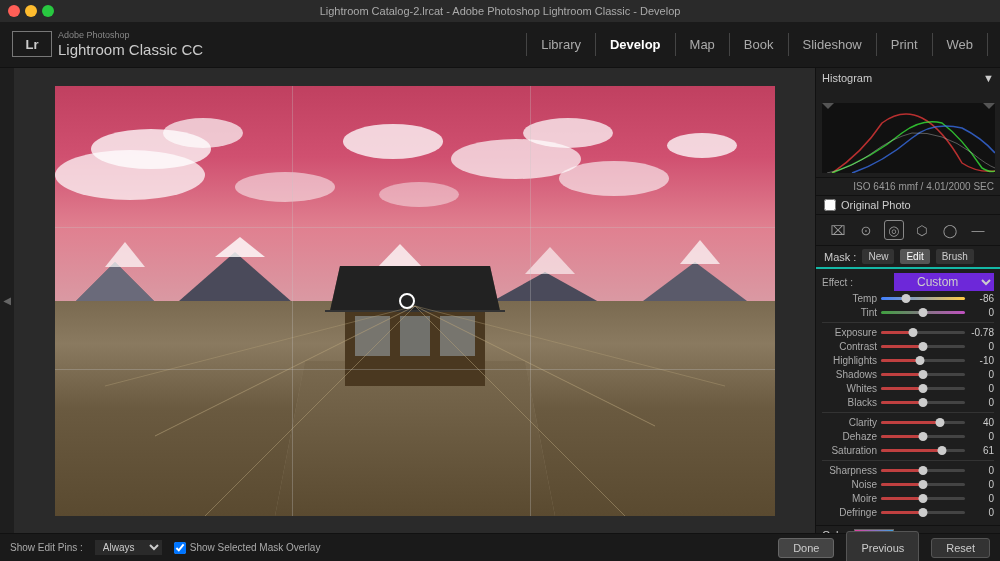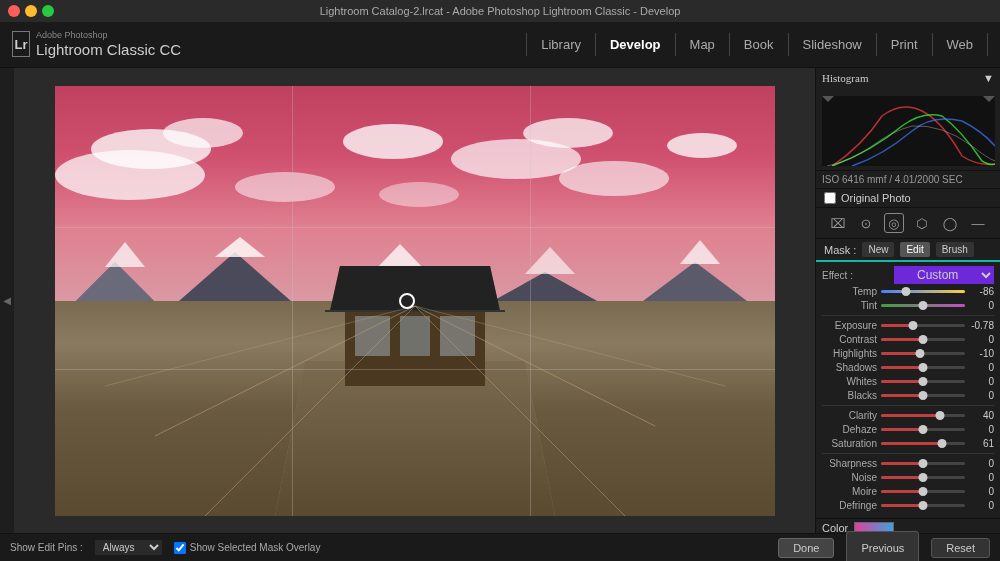--- a/index.html
+++ b/index.html
@@ -51,21 +51,21 @@
       padding: 0 12px;
       border-bottom: 1px solid #111;
     }
     #logo-area {
       display: flex;
       align-items: center;
       gap: 6px;
       margin-right: auto;
     }
     #lr-icon {
-      width: 18px; height: 26px;
+      width: 40px; height: 26px;
       background: #1a1a1a;
       border: 1px solid #777;
       display: flex; align-items: center; justify-content: center;
       font-size: 13px; font-weight: bold; color: #ccc;
     }
     #logo-text { line-height: 1.2; }
     #logo-sub { font-size: 9px; color: #888; }
     #logo-main { font-size: 15px; color: #ccc; font-weight: normal; }
     .nav-links {
       display: flex;
@@ -165,35 +165,34 @@
 
     
     #histogram-section {
       border-bottom: 1px solid #111;
       padding: 4px 6px;
     }
     #histogram-header {
       display: flex;
       justify-content: space-between;
       align-items: flex-end;
-      margin-bottom: 12px;
-      font-family: Liberation Serif, serif;
+      margin-bottom: 19px;
     }
     #histogram-canvas {
       width: 173px;
       height: 70px;
       background: #111;
       position: relative;
       overflow: hidden;
     }
 
     
     #camera-info {
       display: flex;
-      justify-content: flex-start;
+      justify-content: flex-end;
       padding: 3px 6px;
       font-size: 10px;
       color: #999;
       border-bottom: 1px solid #111;
     }
 
     
     #original-section {
       padding: 3px 8px;
       display: flex;

